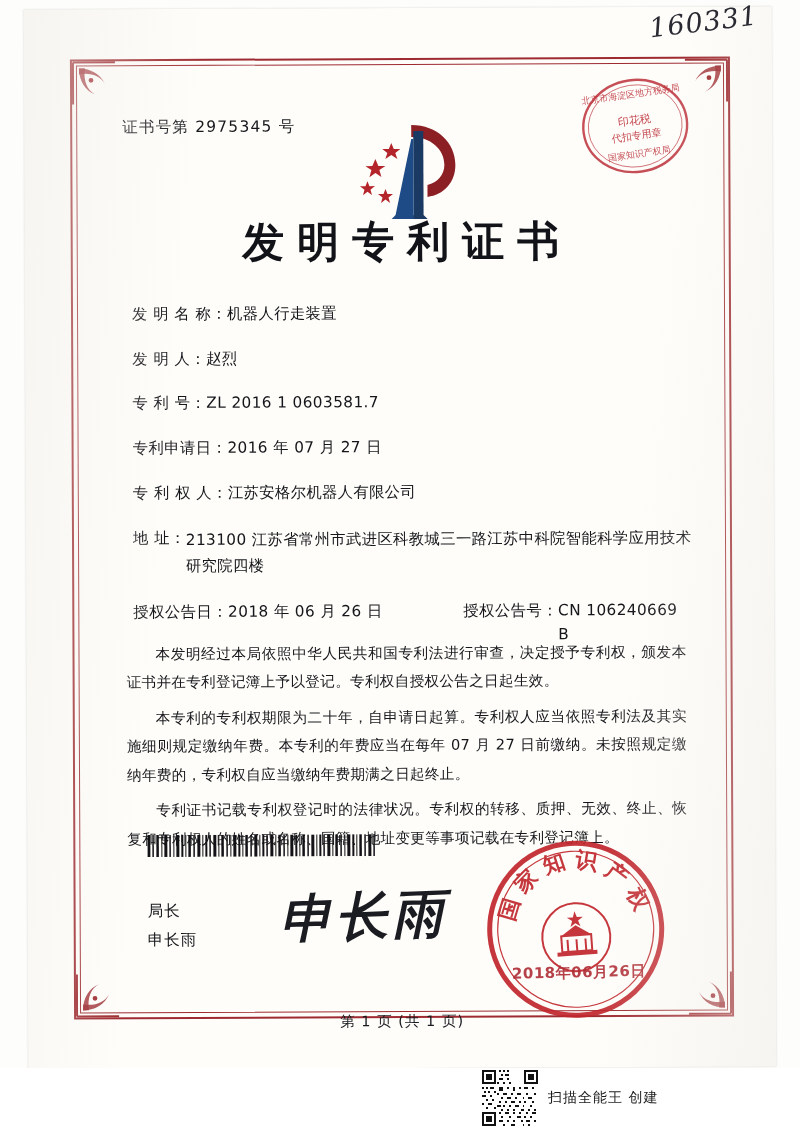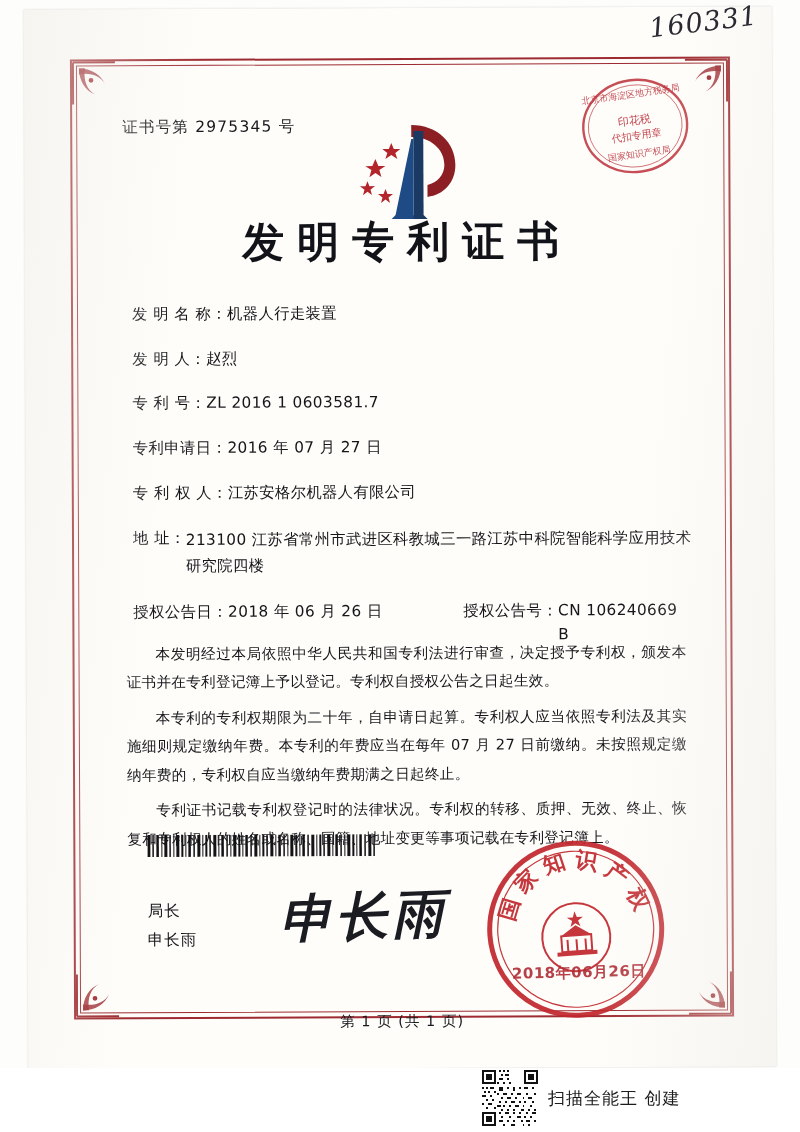--- a/index.html
+++ b/index.html
@@ -230,21 +230,21 @@
   }
   .wm-inner {
     position: absolute;
     left: 482px; top: 1070px;
     display: flex;
     align-items: center;
     gap: 10px;
   }
   .qr { width: 56px; height: 56px; display: block; }
   .wm-text {
-    font-size: 17px;
+    font-size: 14px;
     color: #1b1b1b;
     letter-spacing: 1px;
     font-family: "DejaVu Sans", "Liberation Sans", sans-serif;
   }
 </style>
 </head>
 <body>
 
 <div id="scan">
 

